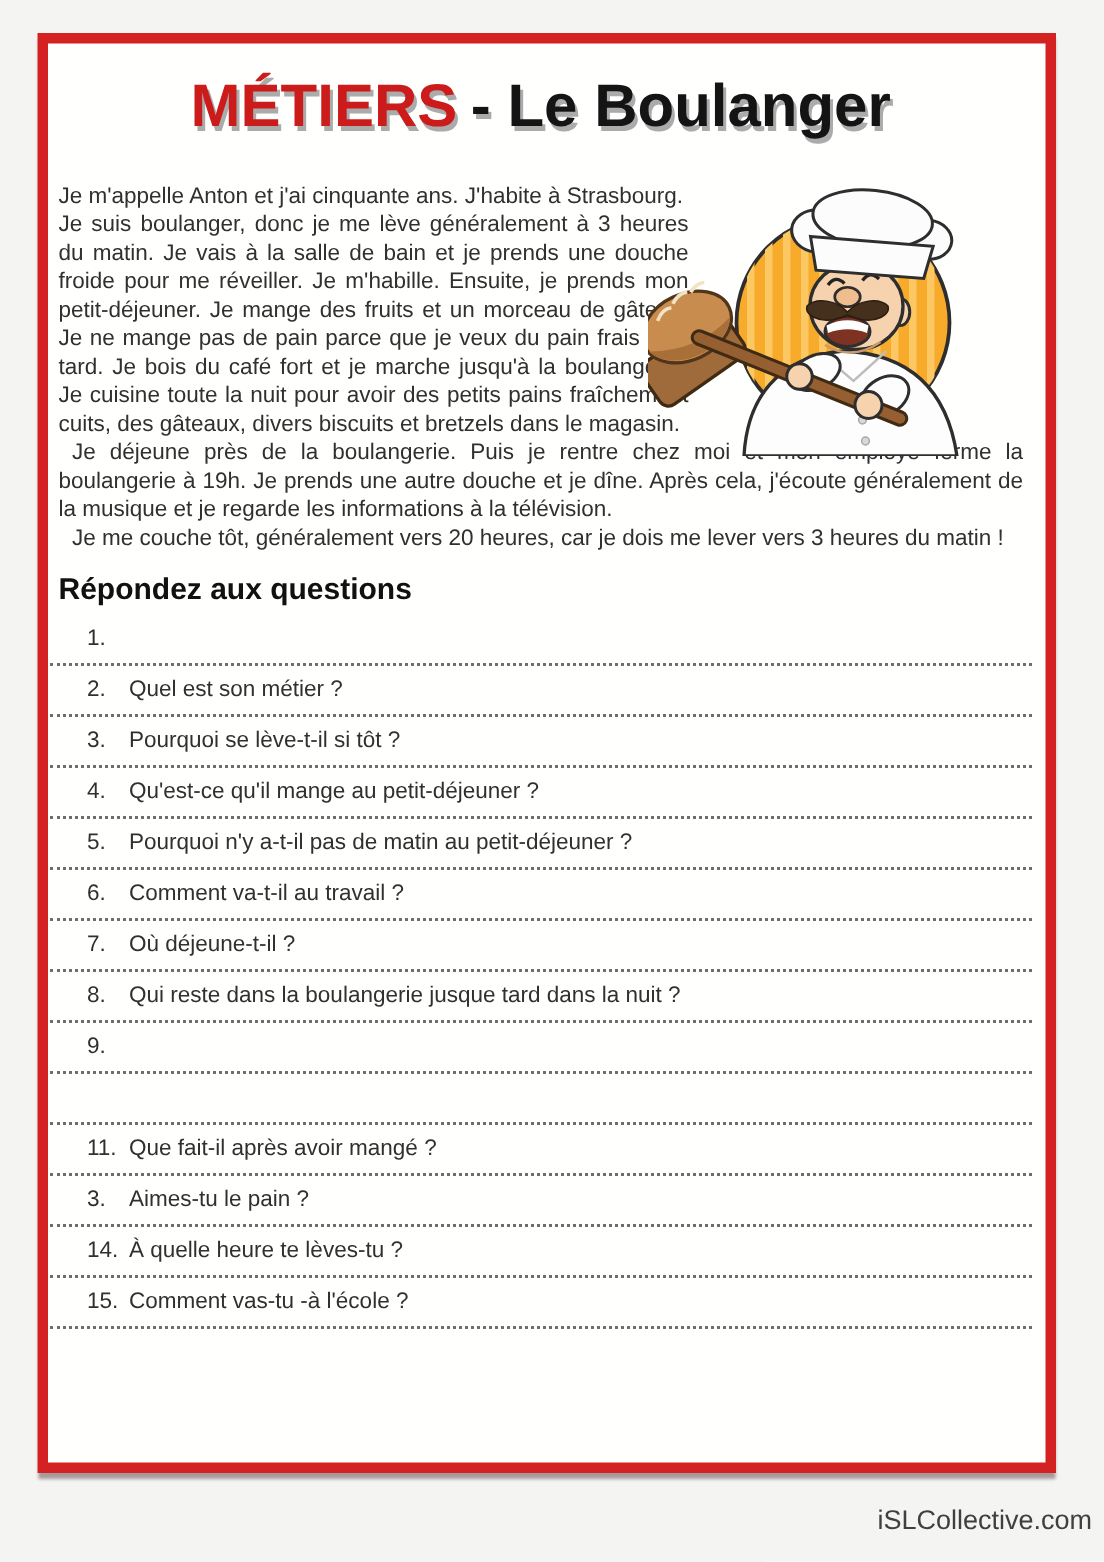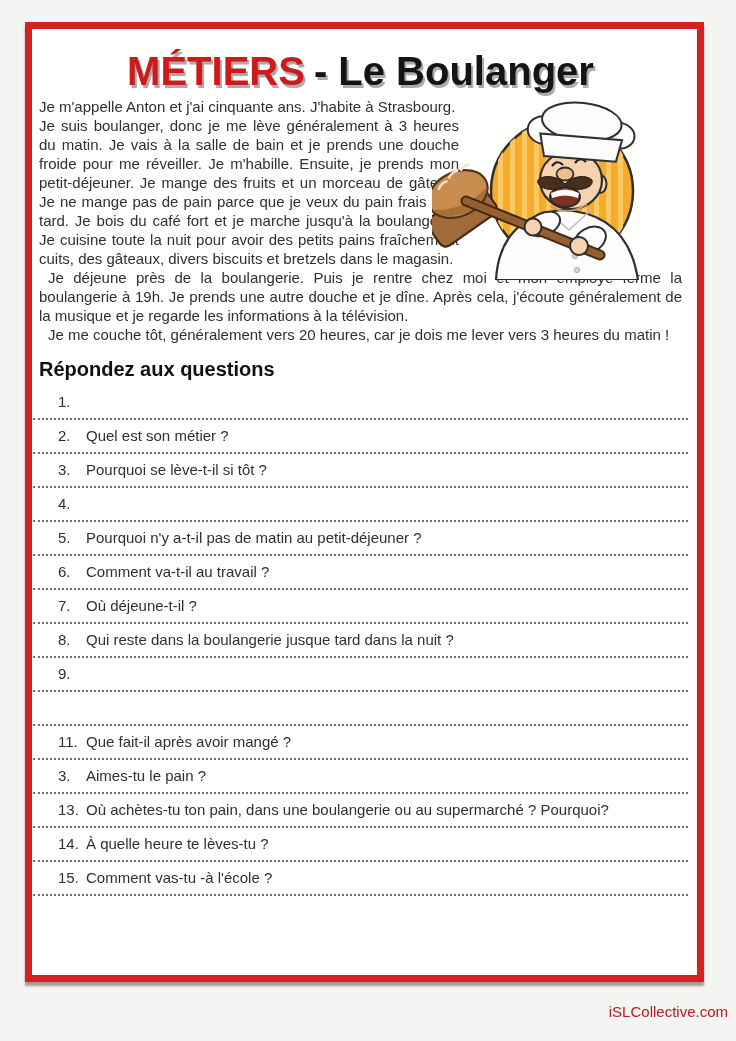--- a/index.html
+++ b/index.html
@@ -24,21 +24,21 @@
     text-align:center;
     font-size:40px; font-weight:bold; line-height:44px;
     text-shadow:2px 3px 0 #ababab;
     white-space:nowrap;
   }
   .title .red { color:#cb1b1b; }
   .title .blk { color:#141414; margin-left:9px; }
 
   .story {
     position:relative;
-    margin-top:4px;
+    margin-top:28px;
     font-size:15px; line-height:19px; color:#303030;
     text-align:justify;
   }
   .wrapcol { width:420px; }
   .story p.full { width:100%; text-indent:9px; }
 
   .illustration {
     position:absolute; top:-3px; right:-2px;
     width:252px; height:186px;
   }
@@ -49,21 +49,21 @@
   .q-row { display:flex; padding:4px 0 0 19px; font-size:15px; color:#303030; }
   .q-num { width:28px; flex-shrink:0; }
   .q-text { flex:1; }
   .dots {
     position:absolute; left:-6px; right:-6px; bottom:3px;
     border-bottom:2px dotted #6e6e6e;
   }
 
   .watermark {
     position:absolute; right:8px; top:1003px;
-    font-size:15px; color:#b91c1c;
+    font-size:18px; color:#404040;
   }
 </style>
 </head>
 <body>
 
 <div class="sheet">
   <div class="inner">
 
     <h1 class="title"><span class="red">MÉTIERS</span><span class="blk">- Le Boulanger</span></h1>
 
@@ -164,20 +164,21 @@
       <div class="q-item">
         <div class="q-row">
             <span class="q-num">3.</span>
             <span class="q-text">Pourquoi se lève-t-il si tôt ?</span>
           </div>
         <div class="dots"></div>
       </div>
       <div class="q-item">
         <div class="q-row">
             <span class="q-num">4.</span>
+            <span class="q-text">Qu'est-ce qu'il mange au petit-déjeuner ?</span>
           </div>
         <div class="dots"></div>
       </div>
       <div class="q-item">
         <div class="q-row">
             <span class="q-num">5.</span>
             <span class="q-text">Pourquoi n'y a-t-il pas de matin au petit-déjeuner ?</span>
           </div>
         <div class="dots"></div>
       </div>
@@ -220,27 +221,20 @@
       </div>
       <div class="q-item">
         <div class="q-row">
             <span class="q-num">3.</span>
             <span class="q-text">Aimes-tu le pain ?</span>
           </div>
         <div class="dots"></div>
       </div>
       <div class="q-item">
         <div class="q-row">
-            <span class="q-num">13.</span>
-            <span class="q-text">Où achètes-tu ton pain, dans une boulangerie ou au supermarché ? Pourquoi?</span>
-          </div>
-        <div class="dots"></div>
-      </div>
-      <div class="q-item">
-        <div class="q-row">
             <span class="q-num">14.</span>
             <span class="q-text">À quelle heure te lèves-tu ?</span>
           </div>
         <div class="dots"></div>
       </div>
       <div class="q-item">
         <div class="q-row">
             <span class="q-num">15.</span>
             <span class="q-text">Comment vas-tu -à l'école ?</span>
           </div>

